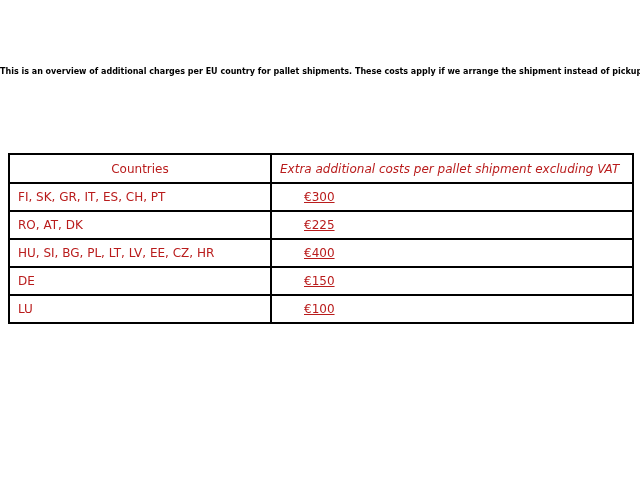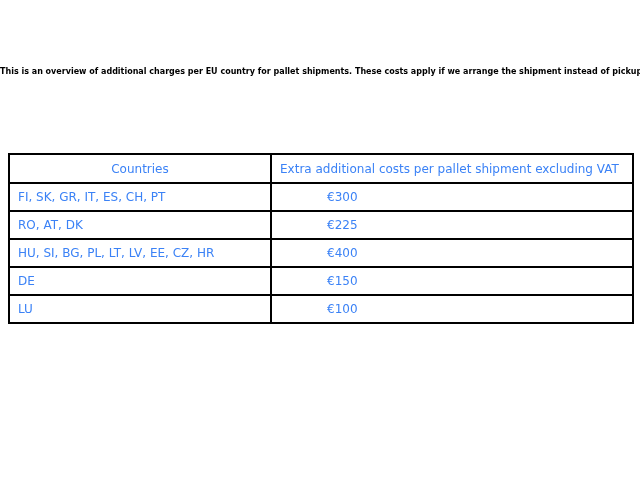--- a/index.html
+++ b/index.html
@@ -34,32 +34,32 @@
     width: 624px;
     border-collapse: collapse;
     table-layout: fixed;
   }
   .charges col.col-countries { width: 262px; }
   .charges col.col-costs     { width: 362px; }
   .charges th, .charges td {
     border: 2px solid #000000;
     font-size: 12px;
     font-weight: normal;
-    color: #3b82f6;
+    color: #b91c1c;
     white-space: nowrap;
     overflow: hidden;
     padding: 0;
     vertical-align: middle;
   }
   .charges thead tr { height: 29px; }
   .charges tbody tr { height: 28px; }
   th.countries-header { text-align: center; }
-  th.costs-header     { text-align: left; padding-left: 8px; }
+  th.costs-header     { text-align: left; padding-left: 8px; font-style: italic; }
   td.countries-cell   { text-align: left; padding-left: 8px; }
-  td.cost-cell        { text-align: left; padding-left: 55px; }
+  td.cost-cell        { text-align: left; padding-left: 32px; text-decoration: underline; }
 </style>
 </head>
 <body>
 
 <div class="canvas">
 
   <div class="intro">This is an overview of additional charges per EU country for pallet shipments. These costs apply if we arrange the shipment instead of pickup.</div>
 
   <table class="charges">
     <colgroup>

